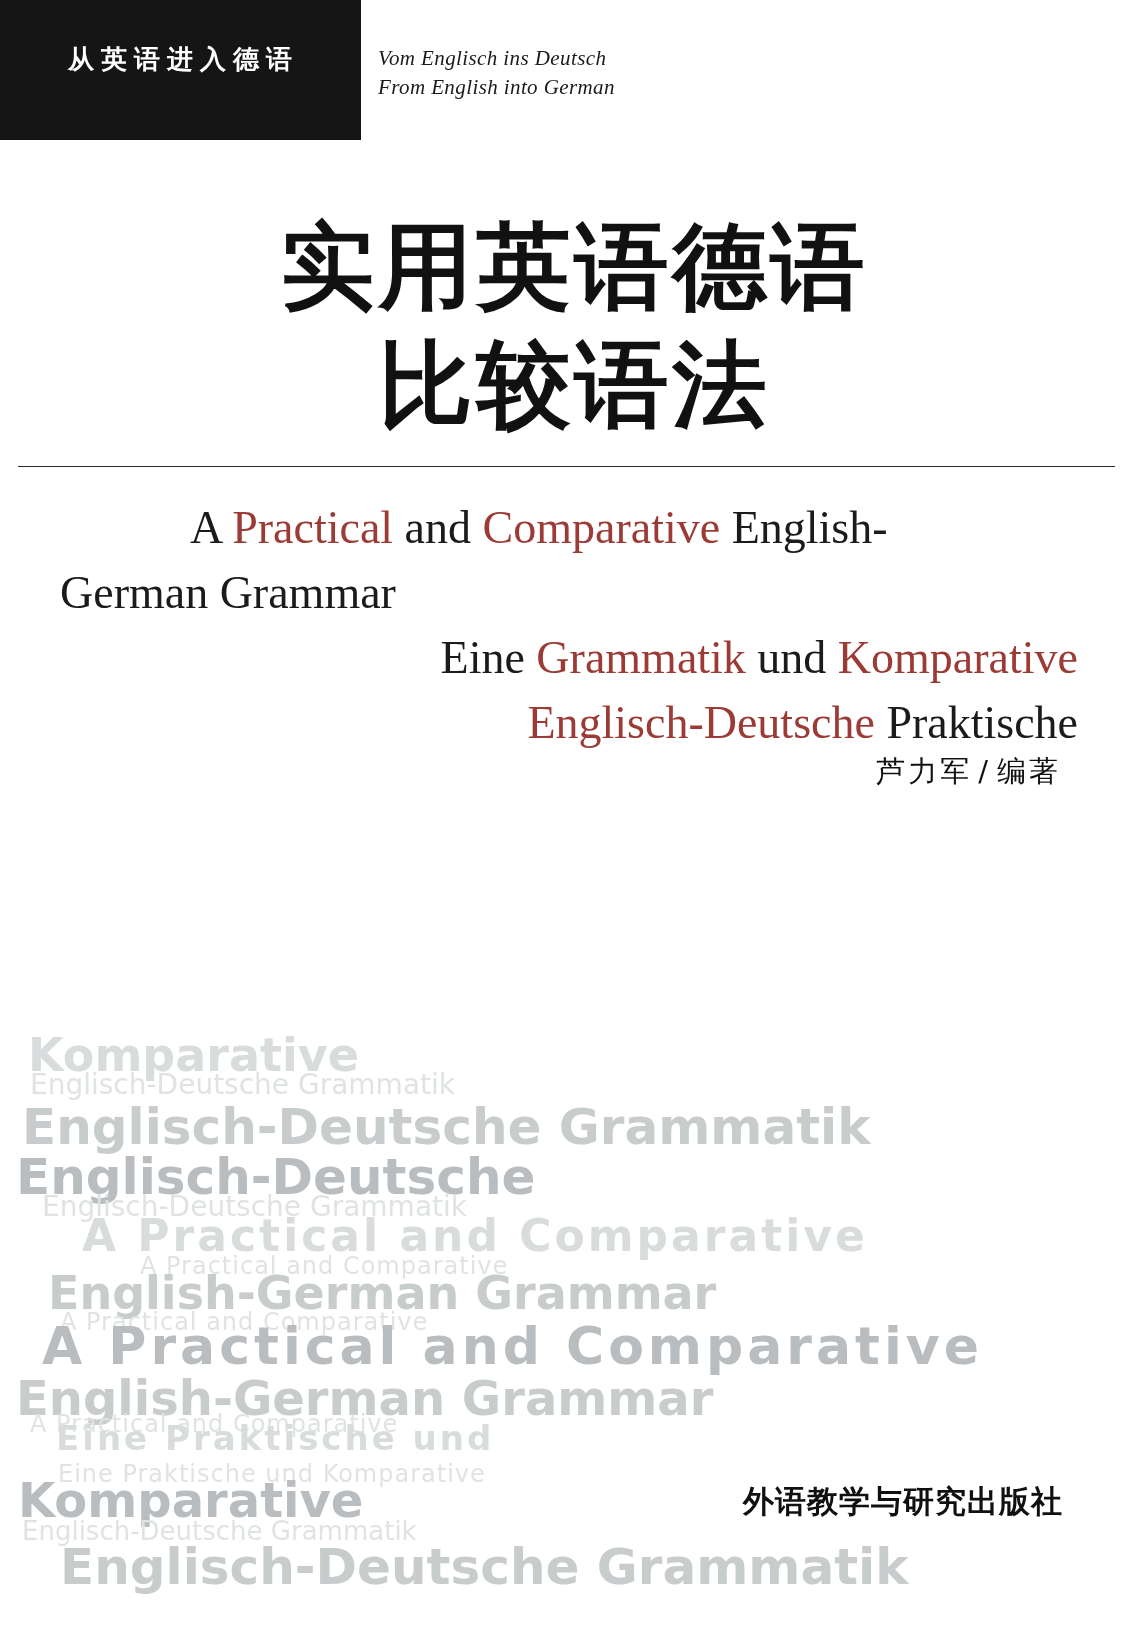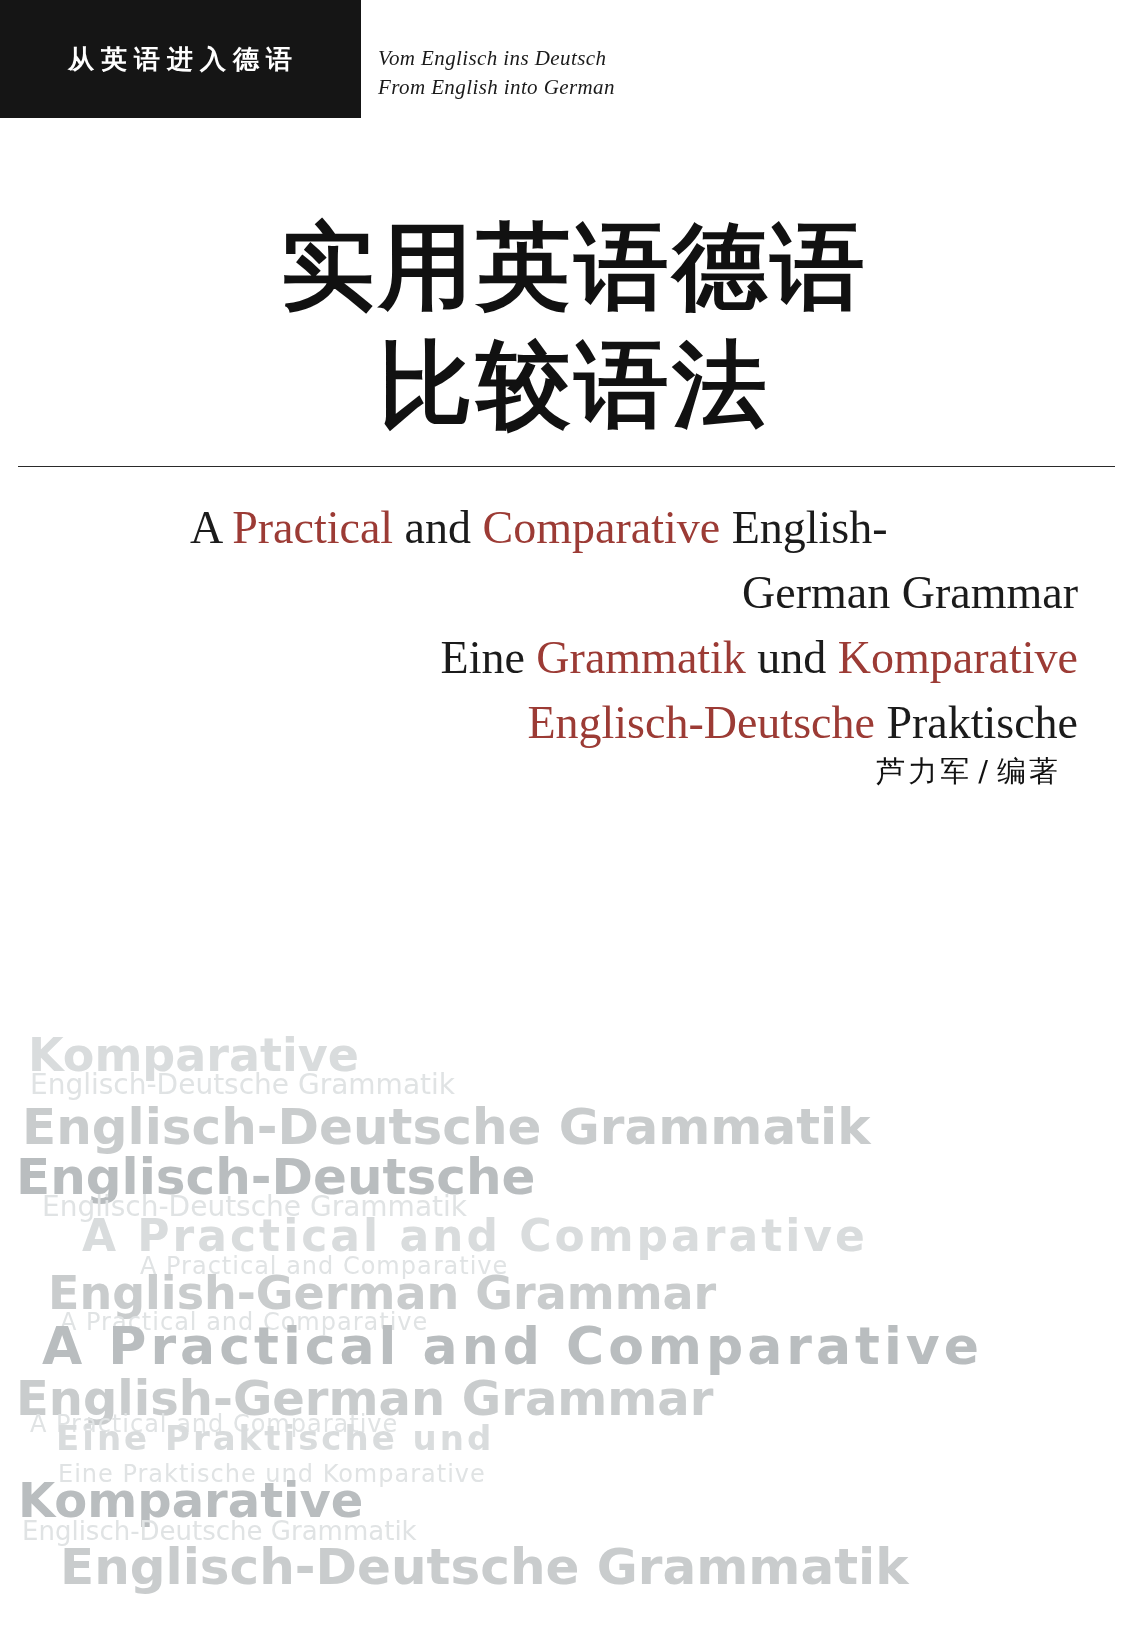--- a/index.html
+++ b/index.html
@@ -17,21 +17,21 @@
     background: #ffffff;
     overflow: hidden;
   }
 
   
   .banner {
     position: absolute;
     top: 0;
     left: 0;
     width: 361px;
-    height: 118px;
+    height: 140px;
     background: #151515;
   }
   .banner-cn {
     position: absolute;
     top: 0;
     left: 0;
     width: 361px;
     height: 118px;
     display: flex;
     align-items: center;
@@ -93,21 +93,21 @@
     text-align: right;
     font-family: "Liberation Serif", serif;
     font-size: 46px;
     line-height: 65px;
     color: #1b1b1b;
   }
   .subtitle .accent {
     color: #9c3b35;
   }
   .subtitle .l1 { text-align: left; padding-left: 130px;}
-  .subtitle .l2 { text-align: right; }
+  .subtitle .l2 { text-align: left; }
   .subtitle .l3 { text-align: right; }
   .subtitle .l4 { text-align: right; }
 
   
   .author {
     position: absolute;
     right: 72px;
     top: 752px;
     font-family: "DejaVu Sans", sans-serif;
     font-size: 29px;
@@ -203,14 +203,15 @@
     <div class="wm dark" style="left:42px; top:296px; font-size:52px; letter-spacing:4px;">A Practical and Comparative</div>
     <div class="wm" style="left:16px; top:350px; font-size:48px;">English-German Grammar</div>
     <div class="wm faint thin" style="left:30px; top:390px; font-size:24px; letter-spacing:1px;">A Practical and Comparative</div>
     <div class="wm light" style="left:56px; top:398px; font-size:34px; letter-spacing:3px;">Eine Praktische und</div>
     <div class="wm faint thin" style="left:58px; top:440px; font-size:24px; letter-spacing:1px;">Eine Praktische und Komparative</div>
     <div class="wm dark" style="left:18px; top:452px; font-size:48px;">Komparative</div>
     <div class="wm faint thin" style="left:22px; top:496px; font-size:26px;">Englisch-Deutsche Grammatik</div>
     <div class="wm" style="left:60px; top:518px; font-size:50px;">Englisch-Deutsche Grammatik</div>
   </div>
 
+  <div class="publisher">外语教学与研究出版社</div>
 
 </div>
 
 </body></html>

